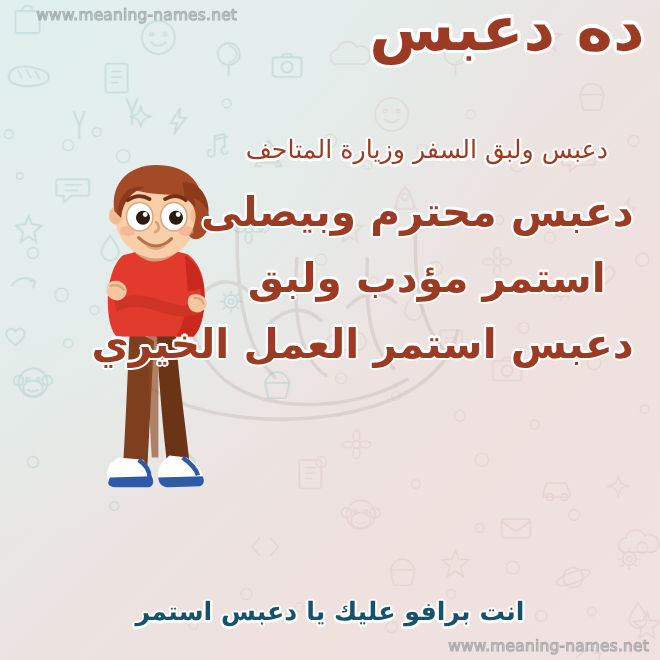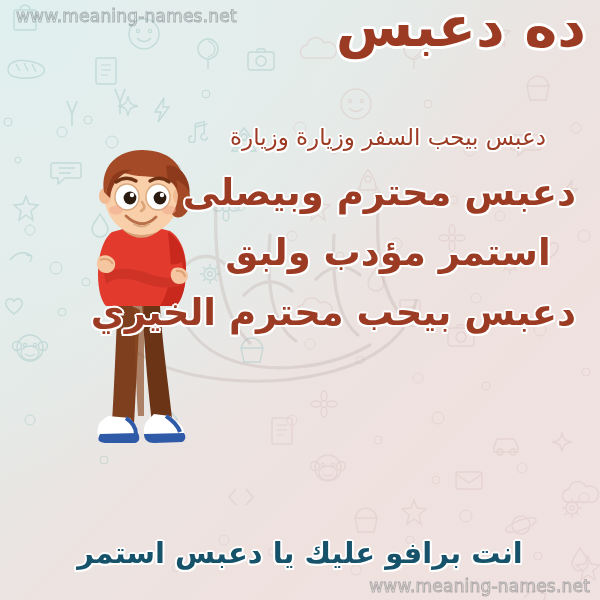--- a/index.html
+++ b/index.html
@@ -42,25 +42,26 @@
     direction:rtl;unicode-bidi:bidi-override;
     text-shadow:
       -2px -2px 0 #fff, 2px -2px 0 #fff, -2px 2px 0 #fff, 2px 2px 0 #fff,
       0 -3px 0 #fff, 0 3px 0 #fff, -3px 0 0 #fff, 3px 0 0 #fff;
     white-space:nowrap;
   }
 
   
   .wm{
     position:absolute;
-    font-size:17px;letter-spacing:.2px;
+    font-size:14px;letter-spacing:.2px;
     color:rgba(255,255,255,.05);
     -webkit-text-stroke:1px rgba(120,125,130,.55);
     white-space:nowrap;
     font-family:"DejaVu Sans","Liberation Sans",sans-serif;
+    padding-left:17px;
   }
   .wm-top{left:16px;top:6px;}
   .wm-bottom{right:10px;bottom:4px;}
 
   
   .phrases{
     position:absolute;
     right:24px;left:200px;top:126px;
     direction:rtl;
     text-align:center;
@@ -77,21 +78,21 @@
   }
   .phrase.sm{font-size:23px;margin-bottom:25px;font-weight:normal;}
   .phrase.lg{font-size:37px;margin-bottom:23px;}
 
   
   .footer-line{
     position:absolute;
     left:0;right:0;bottom:30px;
     text-align:center;
     direction:rtl;
-    font-size:29px;font-weight:bold;
+    font-size:23px;font-weight:bold;
     color:#16536b;
     white-space:nowrap;
     text-shadow:
       -1.5px -1.5px 0 #fff, 1.5px -1.5px 0 #fff,
       -1.5px 1.5px 0 #fff, 1.5px 1.5px 0 #fff,
       0 -2px 0 #fff, 0 2px 0 #fff, -2px 0 0 #fff, 2px 0 0 #fff;
   }
 
   
   .character{
@@ -415,21 +416,21 @@
 
       <ellipse cx="44" cy="60" rx="7" ry="4.5" fill="#f0a88a" opacity=".55"></ellipse>
       <ellipse cx="97" cy="60" rx="7" ry="4.5" fill="#f0a88a" opacity=".55"></ellipse>
 
       <path d="M54 66 q16 15 30 1" stroke="#b8704a" stroke-width="2.8" fill="none" stroke-linecap="round"></path>
       <path d="M62 74 q8 5 15 0" stroke="#d8a87e" stroke-width="2" fill="none" stroke-linecap="round"></path>
     </svg>
   </div>
 
   <div class="phrases">
-    <div class="phrase sm">دعبس بيحب السفر وزيارة وزيارة</div>
+    <div class="phrase sm">دعبس ولبق السفر وزيارة المتاحف</div>
     <div class="phrase lg">دعبس محترم وبيصلى</div>
     <div class="phrase lg">استمر مؤدب ولبق</div>
-    <div class="phrase lg">دعبس بيحب محترم الخيري</div>
+    <div class="phrase lg">دعبس استمر العمل الخيري</div>
   </div>
 
   <div class="footer-line">انت برافو عليك يا دعبس  استمر</div>
 
 </div>
 
 </body></html>

